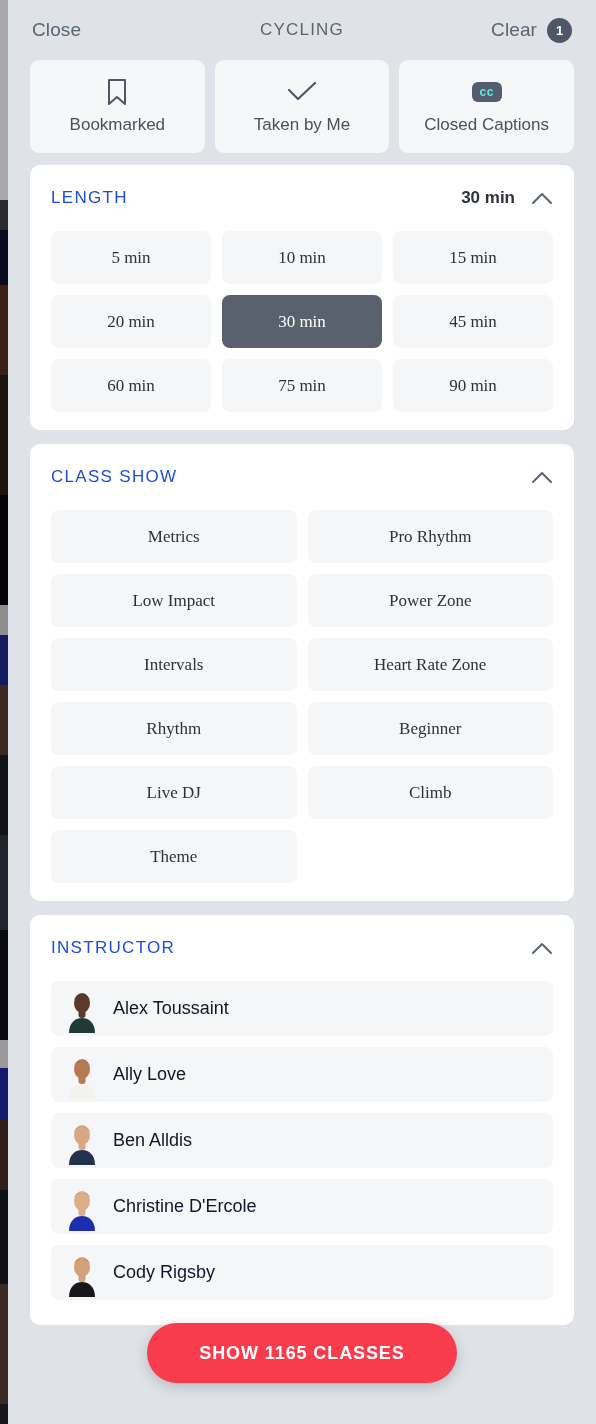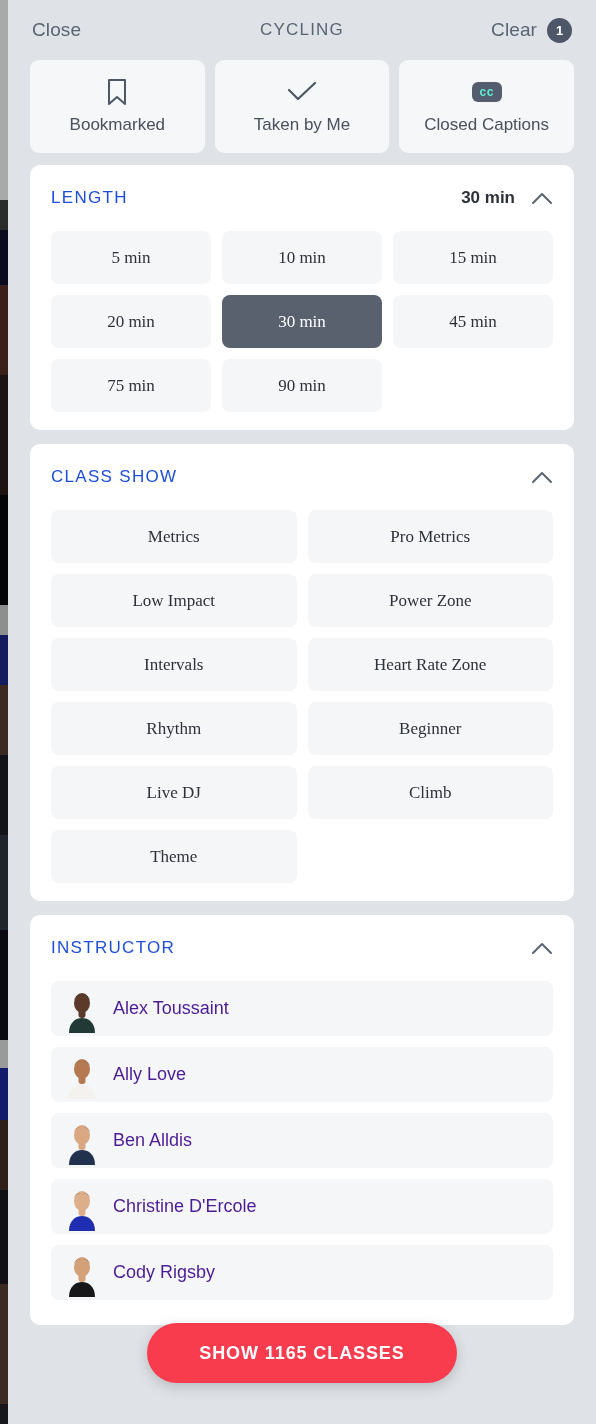--- a/index.html
+++ b/index.html
@@ -180,21 +180,21 @@
     border-radius: 8px;
     margin-bottom: 11px;
     display: flex;
     align-items: center;
     gap: 14px;
     padding-left: 14px;
     cursor: pointer;
   }
   .instr-name {
     font-size: 18px;
-    color: #4c1d95;
+    color: #0f172a;
   }
   .avatar {
     width: 34px; height: 40px;
     flex: 0 0 auto;
     position: relative;
     overflow: visible;
   }
   .avatar svg { display: block; }
 
   
@@ -300,39 +300,40 @@
         </span>
       </span>
     </div>
     <div class="grid grid-3" id="length-grid">
         <button class="opt">5 min</button>
         <button class="opt">10 min</button>
         <button class="opt">15 min</button>
         <button class="opt">20 min</button>
         <button class="opt selected">30 min</button>
         <button class="opt">45 min</button>
+        <button class="opt">60 min</button>
         <button class="opt">75 min</button>
         <button class="opt">90 min</button>
       </div>
   </div>
 
   <div class="card">
     <div class="card-head">
       <span class="card-title">CLASS SHOW</span>
       <span class="card-head-right">
         <span class="chevron">
           <svg width="22" height="13" viewBox="0 0 22 13" fill="none">
             <path d="M2 11 L11 2 L20 11" stroke="#5b6474" stroke-width="2" stroke-linecap="round" stroke-linejoin="round"></path>
           </svg>
         </span>
       </span>
     </div>
     <div class="grid grid-2" id="classtype-grid">
         <button class="opt">Metrics</button>
-        <button class="opt">Pro Metrics</button>
+        <button class="opt">Pro Rhythm</button>
         <button class="opt">Low Impact</button>
         <button class="opt">Power Zone</button>
         <button class="opt">Intervals</button>
         <button class="opt">Heart Rate Zone</button>
         <button class="opt">Rhythm</button>
         <button class="opt">Beginner</button>
         <button class="opt">Live DJ</button>
         <button class="opt">Climb</button>
         <button class="opt">Theme</button>
         <button class="opt placeholder"></button>

